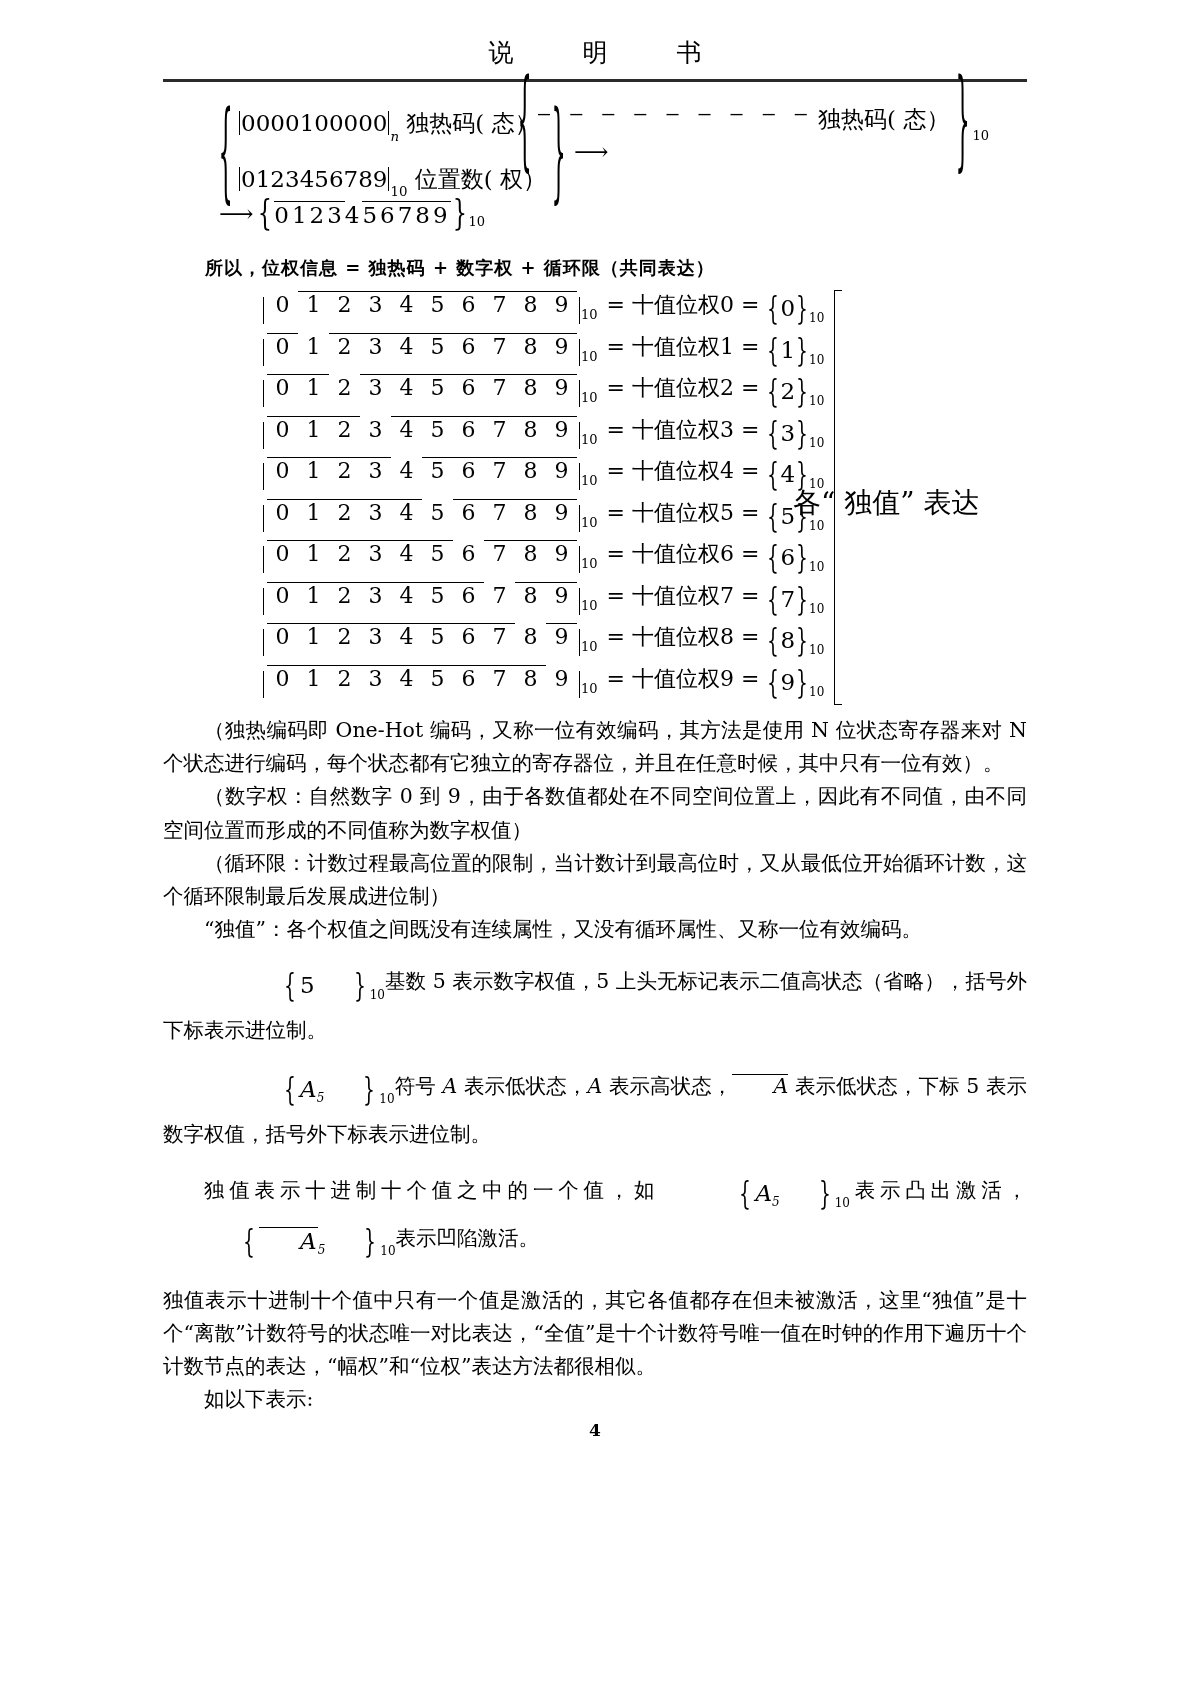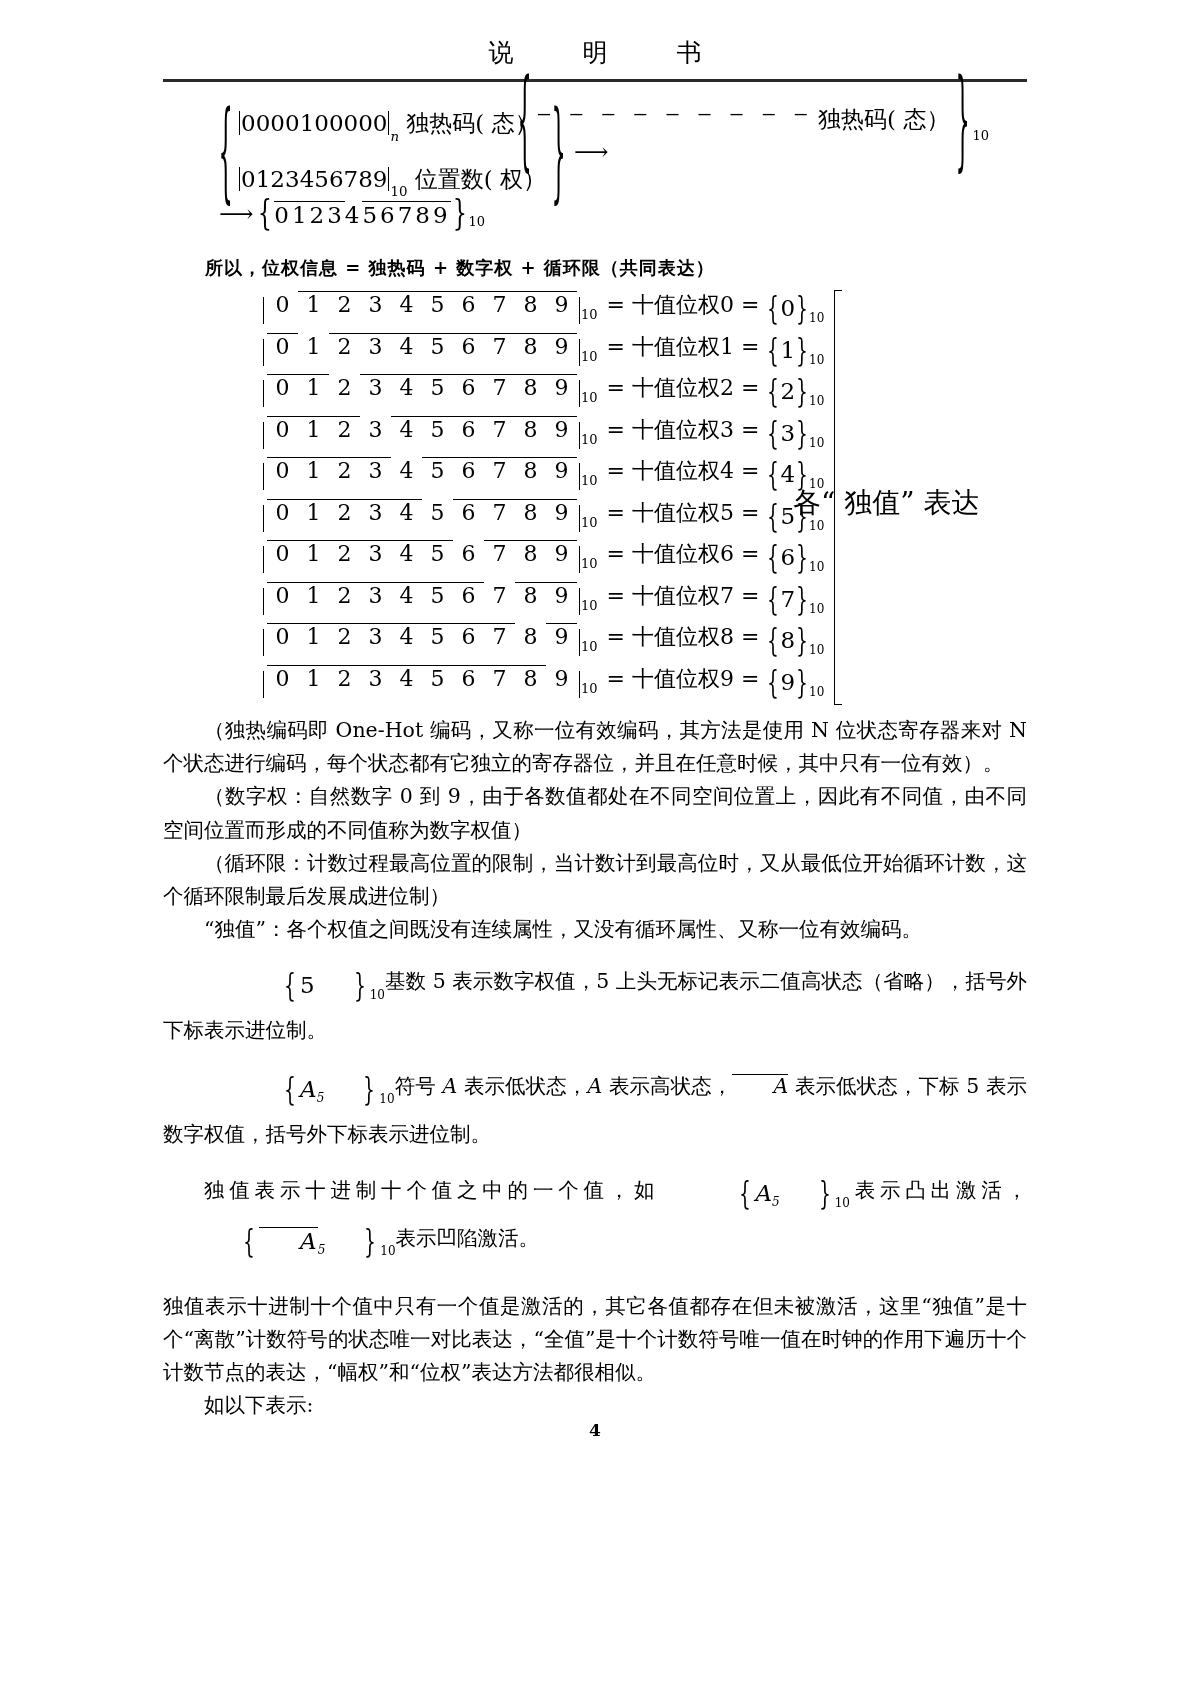--- a/index.html
+++ b/index.html
@@ -520,20 +520,20 @@
   </div>
 
   <div class="formula-para">
     <span class="inline-set"><span class="setbrace">{</span><span class="var-it">A</span><span class="var-sub">5</span><span class="setbrace">}</span><span class="setsub">10</span></span><span>符号 </span><span class="var-it">A</span><span> 表示低状态，</span><span class="var-it">A</span><span> 表示高状态，</span><span class="var-it ovl">A</span><span> 表示低状态，下标 5 表示数字权值，括号外下标表示进位制。</span>
   </div>
 
   <div class="formula-para">
     <span>独值表示十进制十个值之中的一个值，如</span><span class="inline-set"><span class="setbrace">{</span><span class="var-it">A</span><span class="var-sub">5</span><span class="setbrace">}</span><span class="setsub">10</span></span><span>表示凸出激活，</span><span class="inline-set"><span class="setbrace">{</span><span class="ovl" style="padding-right:1px;"><span class="var-it">A</span></span><span class="var-sub">5</span><span class="setbrace">}</span><span class="setsub">10</span></span><span>表示凹陷激活。</span>
   </div>
 
-  <div class="body-text" style="margin-top:24px;">
+  <div class="body-text" style="margin-top:18px;">
     <p>独值表示十进制十个值中只有一个值是激活的，其它各值都存在但未被激活，这里“独值”是十个“离散”计数符号的状态唯一对比表达，“全值”是十个计数符号唯一值在时钟的作用下遍历十个计数节点的表达，“幅权”和“位权”表达方法都很相似。</p>
     <p class="indent2">如以下表示:</p>
   </div>
 
   <div class="page-number">4</div>
 
 </div>
 
 </body></html>

